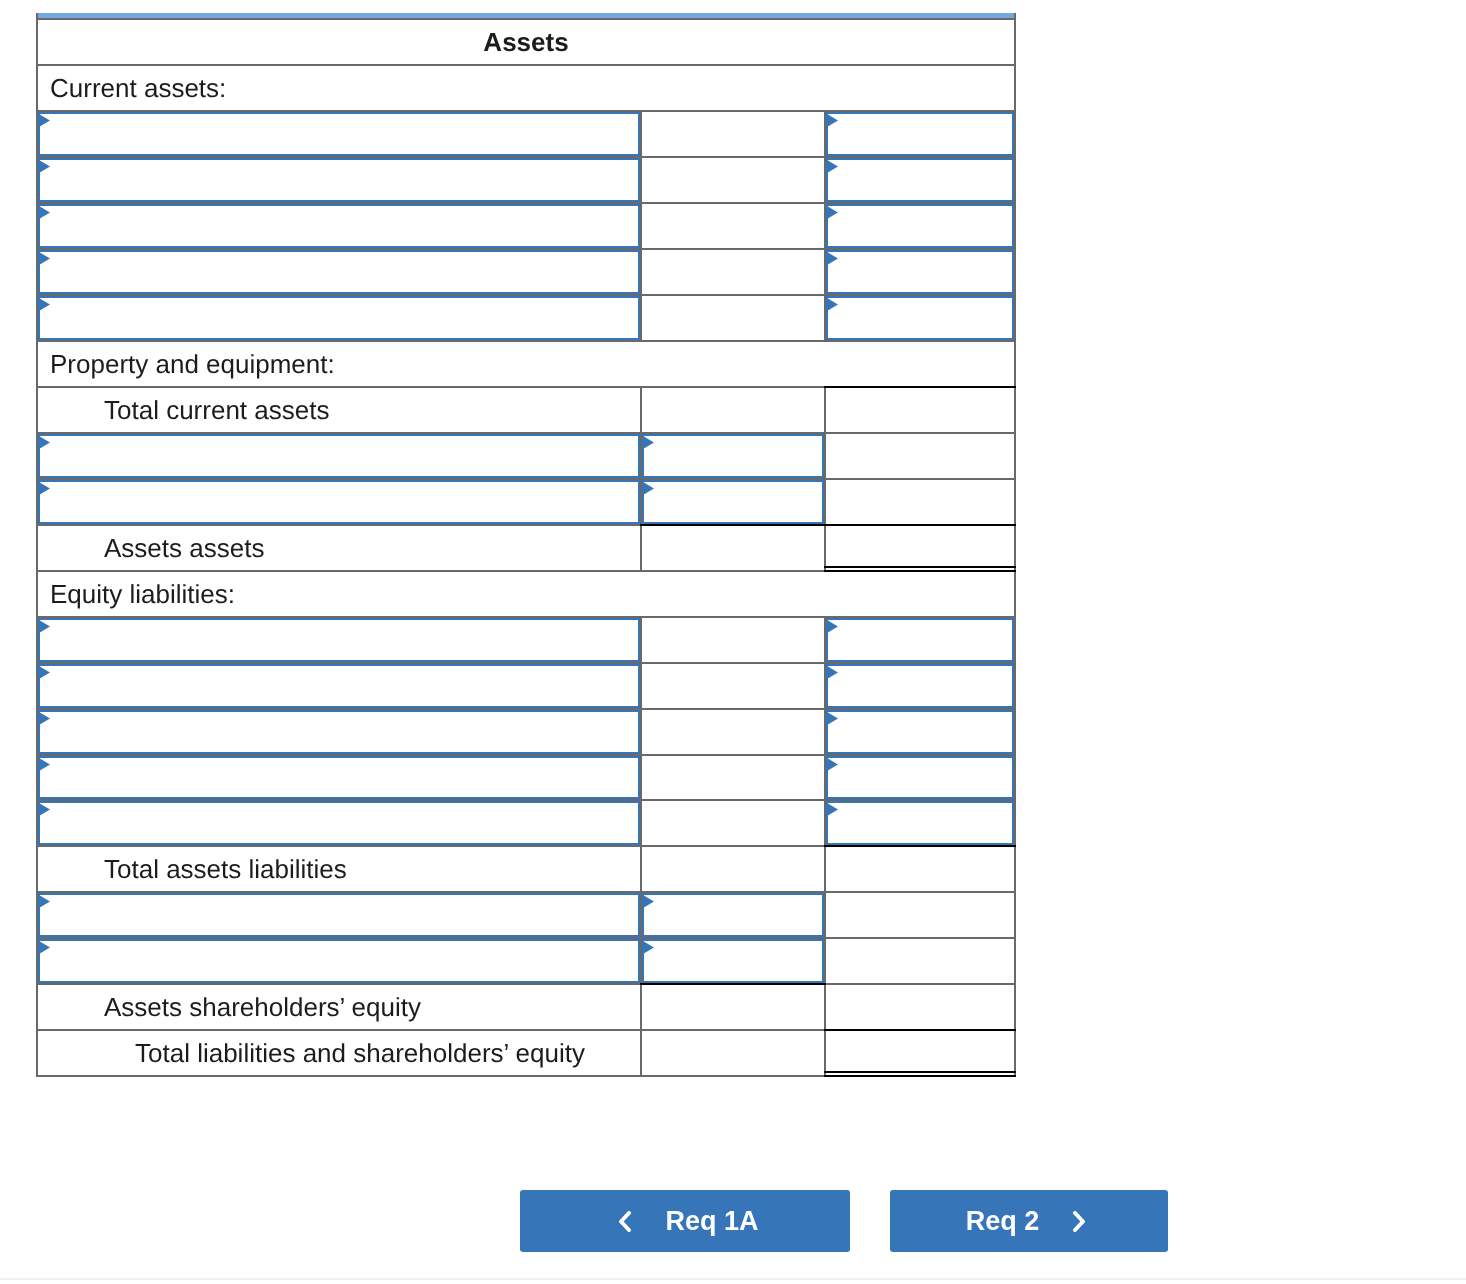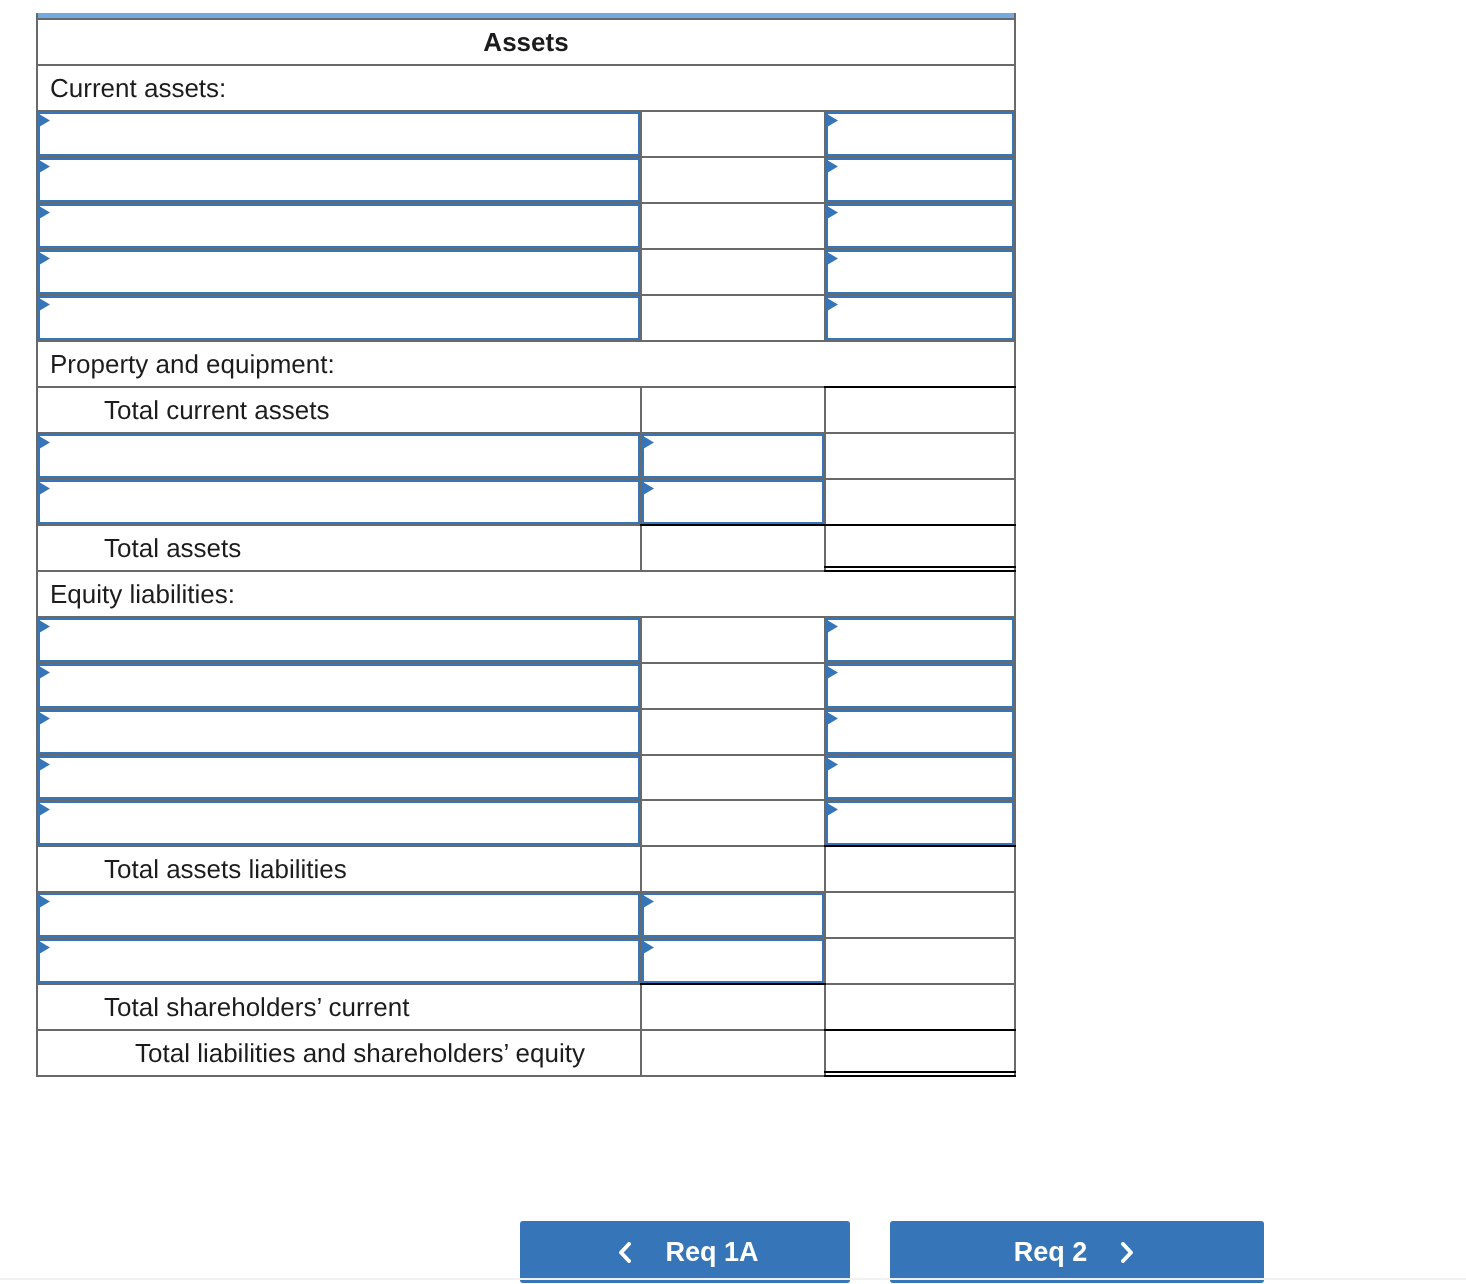--- a/index.html
+++ b/index.html
@@ -27,27 +27,27 @@
   .rule{position:absolute;left:-2px;right:-2px;height:2px;background:#000;}
   .rule-t{top:-2px;}
   .rule-b{bottom:-2px;}
   .rule-b2{bottom:2px;}
 
   td.selcell{position:relative;padding:0;}
   .sel{position:absolute;left:0;top:0;right:0;bottom:0;
        border:2px solid #3575b8;background:#fff;box-sizing:border-box;}
   .tri{position:absolute;left:-1px;top:0;width:11px;height:13px;display:block;}
 
-  .footer{position:absolute;left:520px;top:1221px;display:flex;align-items:flex-start;}
+  .footer{position:absolute;left:520px;top:1190px;display:flex;align-items:flex-start;}
   .btn{display:flex;align-items:center;justify-content:center;
        width:330px;height:62px;background:#3575b8;color:#fff;border:0;border-radius:3px;
        font-family:"Liberation Sans",sans-serif;font-size:27px;font-weight:bold;
        padding:0;margin:0 40px 0 0;cursor:pointer;gap:34px;}
   .btn:first-child{padding-left:8px;}
-  .btn:last-child{margin-right:0;width:374px;padding-right:7px;}
+  .btn:last-child{margin-right:0;width:278px;padding-right:7px;}
   .btn .chev{display:block;width:12px;height:21px;flex:0 0 auto;line-height:0;}
   .btn .lbl2{white-space:nowrap;}
 
   .page-rule{position:absolute;left:0;top:1278px;width:1466px;height:2px;background:#f1f1f1;}
 </style>
 </head>
 <body>
 
 <div class="page">
 
@@ -187,21 +187,21 @@
             <td class="selcell">
               <span class="sel">
                 <svg class="tri" viewBox="0 0 11 13" width="11" height="13">
                   <path d="M0 0 L11 6.5 L0 13 Z" fill="#3575b8"></path>
                 </svg>
               </span>
             </td>
             <td></td>
           </tr>
           <tr>
-            <td class="lbl ind1"><span>Total assets</span></td>
+            <td class="lbl ind1"><span>Assets assets</span></td>
             <td class="rel"><span></span><span class="rule rule-t"></span></td>
             <td class="rel"><span></span><span class="rule rule-t"></span><span class="rule rule-b"></span><span class="rule rule-b2"></span></td>
           </tr>
           <tr>
             <td colspan="3" class="lbl">Equity liabilities:</td>
           </tr>
           <tr>
             <td class="selcell">
               <span class="sel">
                 <svg class="tri" viewBox="0 0 11 13" width="11" height="13">
@@ -319,21 +319,21 @@
             <td class="selcell">
               <span class="sel">
                 <svg class="tri" viewBox="0 0 11 13" width="11" height="13">
                   <path d="M0 0 L11 6.5 L0 13 Z" fill="#3575b8"></path>
                 </svg>
               </span>
             </td>
             <td></td>
           </tr>
           <tr>
-            <td class="lbl ind1"><span>Total shareholders’ current</span></td>
+            <td class="lbl ind1"><span>Assets shareholders’ equity</span></td>
             <td class="rel"><span></span><span class="rule rule-t"></span></td>
             <td class=""><span></span></td>
           </tr>
           <tr>
             <td class="lbl ind2"><span>Total liabilities and shareholders’ equity</span></td>
             <td class=""><span></span></td>
             <td class="rel"><span></span><span class="rule rule-t"></span><span class="rule rule-b"></span><span class="rule rule-b2"></span></td>
           </tr>
         </tbody>
     </table>

